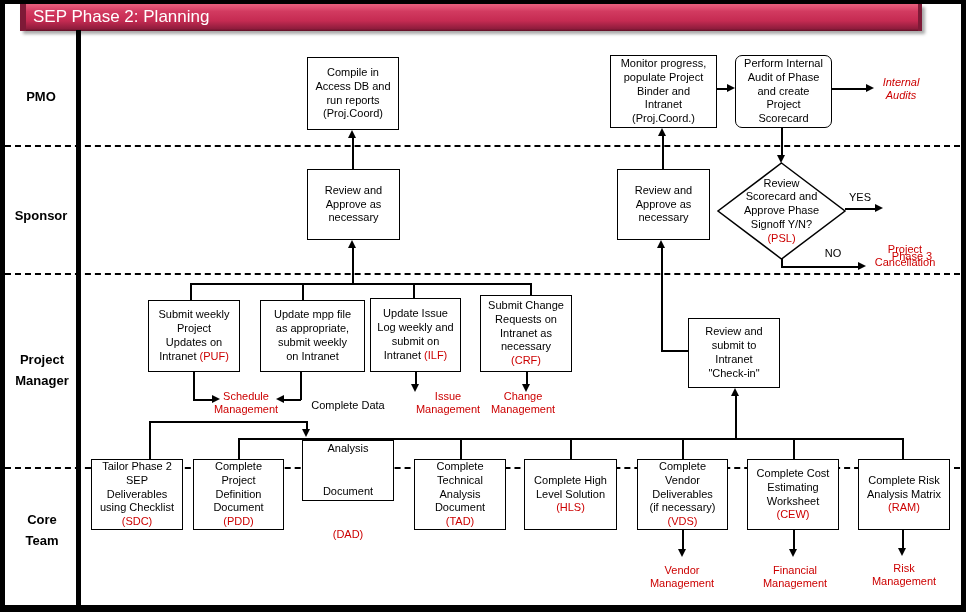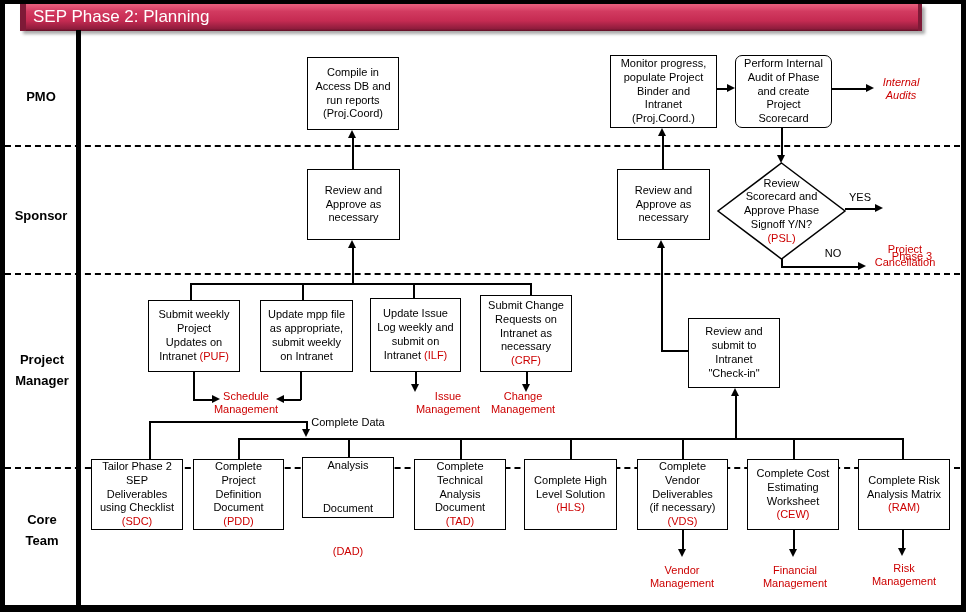--- a/index.html
+++ b/index.html
@@ -164,21 +164,21 @@
         <div class="ln"><span>Approve Phase</span></div>
         <div class="ln"><span>Signoff Y/N?</span></div>
         <div class="ln"><span class="rd">(PSL)</span></div>
       </div>
       <div class="node" style="left: 148px; top: 300px; width: 92px; height: 72px;">
         <div class="ln"><span>Submit weekly</span></div>
         <div class="ln"><span>Project</span></div>
         <div class="ln"><span>Updates on</span></div>
         <div class="ln"><span>Intranet </span><span class="rd">(PUF)</span></div>
       </div>
-      <div class="node" style="left: 260px; top: 300px; width: 93px; height: 72px; align-items: center;">
+      <div class="node" style="left: 260px; top: 300px; width: 105px; height: 72px; align-items: center;">
         <div class="ln"><span>Update mpp file</span></div>
         <div class="ln"><span>as appropriate,</span></div>
         <div class="ln"><span>submit weekly</span></div>
         <div class="ln"><span>on Intranet</span></div>
       </div>
       <div class="node" style="left: 370px; top: 298px; width: 91px; height: 74px;">
         <div class="ln"><span>Update Issue</span></div>
         <div class="ln"><span>Log weekly and</span></div>
         <div class="ln"><span>submit on</span></div>
         <div class="ln"><span>Intranet </span><span class="rd">(ILF)</span></div>
@@ -203,21 +203,21 @@
         <div class="ln"><span>using Checklist</span></div>
         <div class="ln"><span class="rd">(SDC)</span></div>
       </div>
       <div class="node" style="left: 193px; top: 459px; width: 91px; height: 71px;">
         <div class="ln"><span>Complete</span></div>
         <div class="ln"><span>Project</span></div>
         <div class="ln"><span>Definition</span></div>
         <div class="ln"><span>Document</span></div>
         <div class="ln"><span class="rd">(PDD)</span></div>
       </div>
-      <div class="node" style="left: 302px; top: 457px; width: 92px; height: 61px; gap: 29px;">
+      <div class="node" style="left: 302px; top: 440px; width: 92px; height: 61px; gap: 29px;">
         <div class="ln"><span>Complete Data</span></div>
         <div class="ln"><span>Analysis</span></div>
         <div class="ln"><span>Document</span></div>
         <div class="ln"><span class="rd">(DAD)</span></div>
       </div>
       <div class="node" style="left: 414px; top: 459px; width: 92px; height: 71px;">
         <div class="ln"><span>Complete</span></div>
         <div class="ln"><span>Technical</span></div>
         <div class="ln"><span>Analysis</span></div>
         <div class="ln"><span>Document</span></div>

